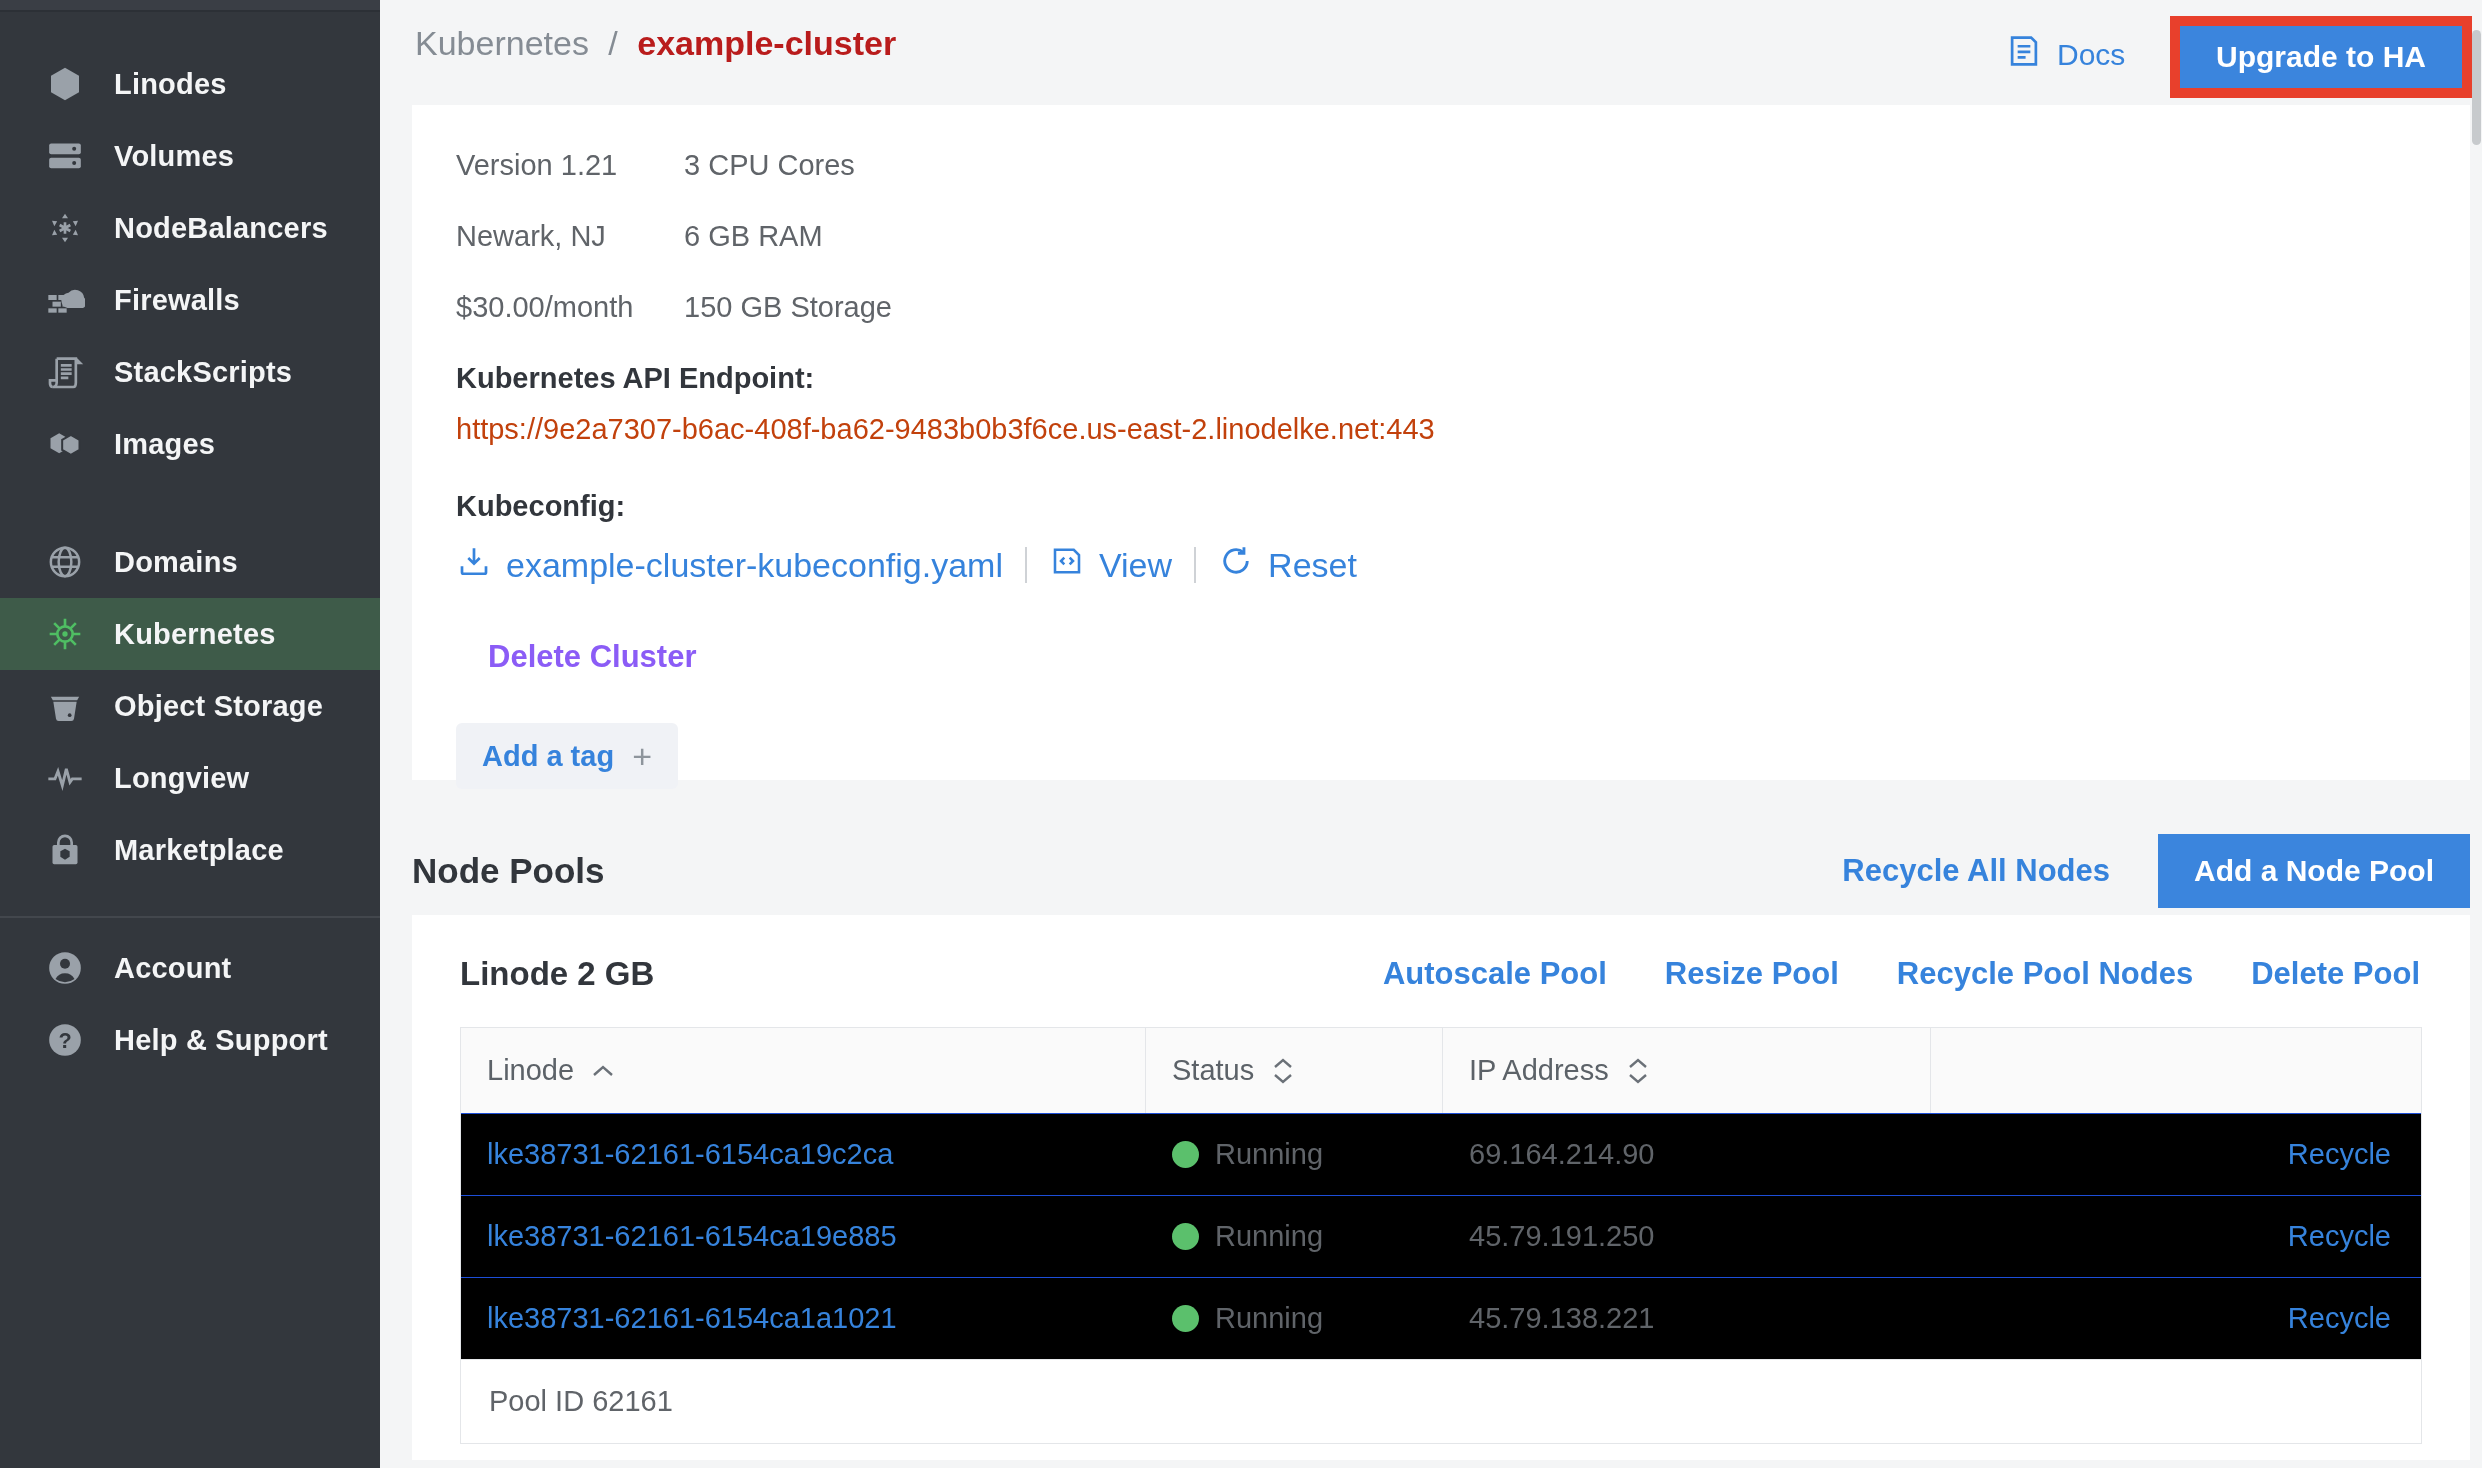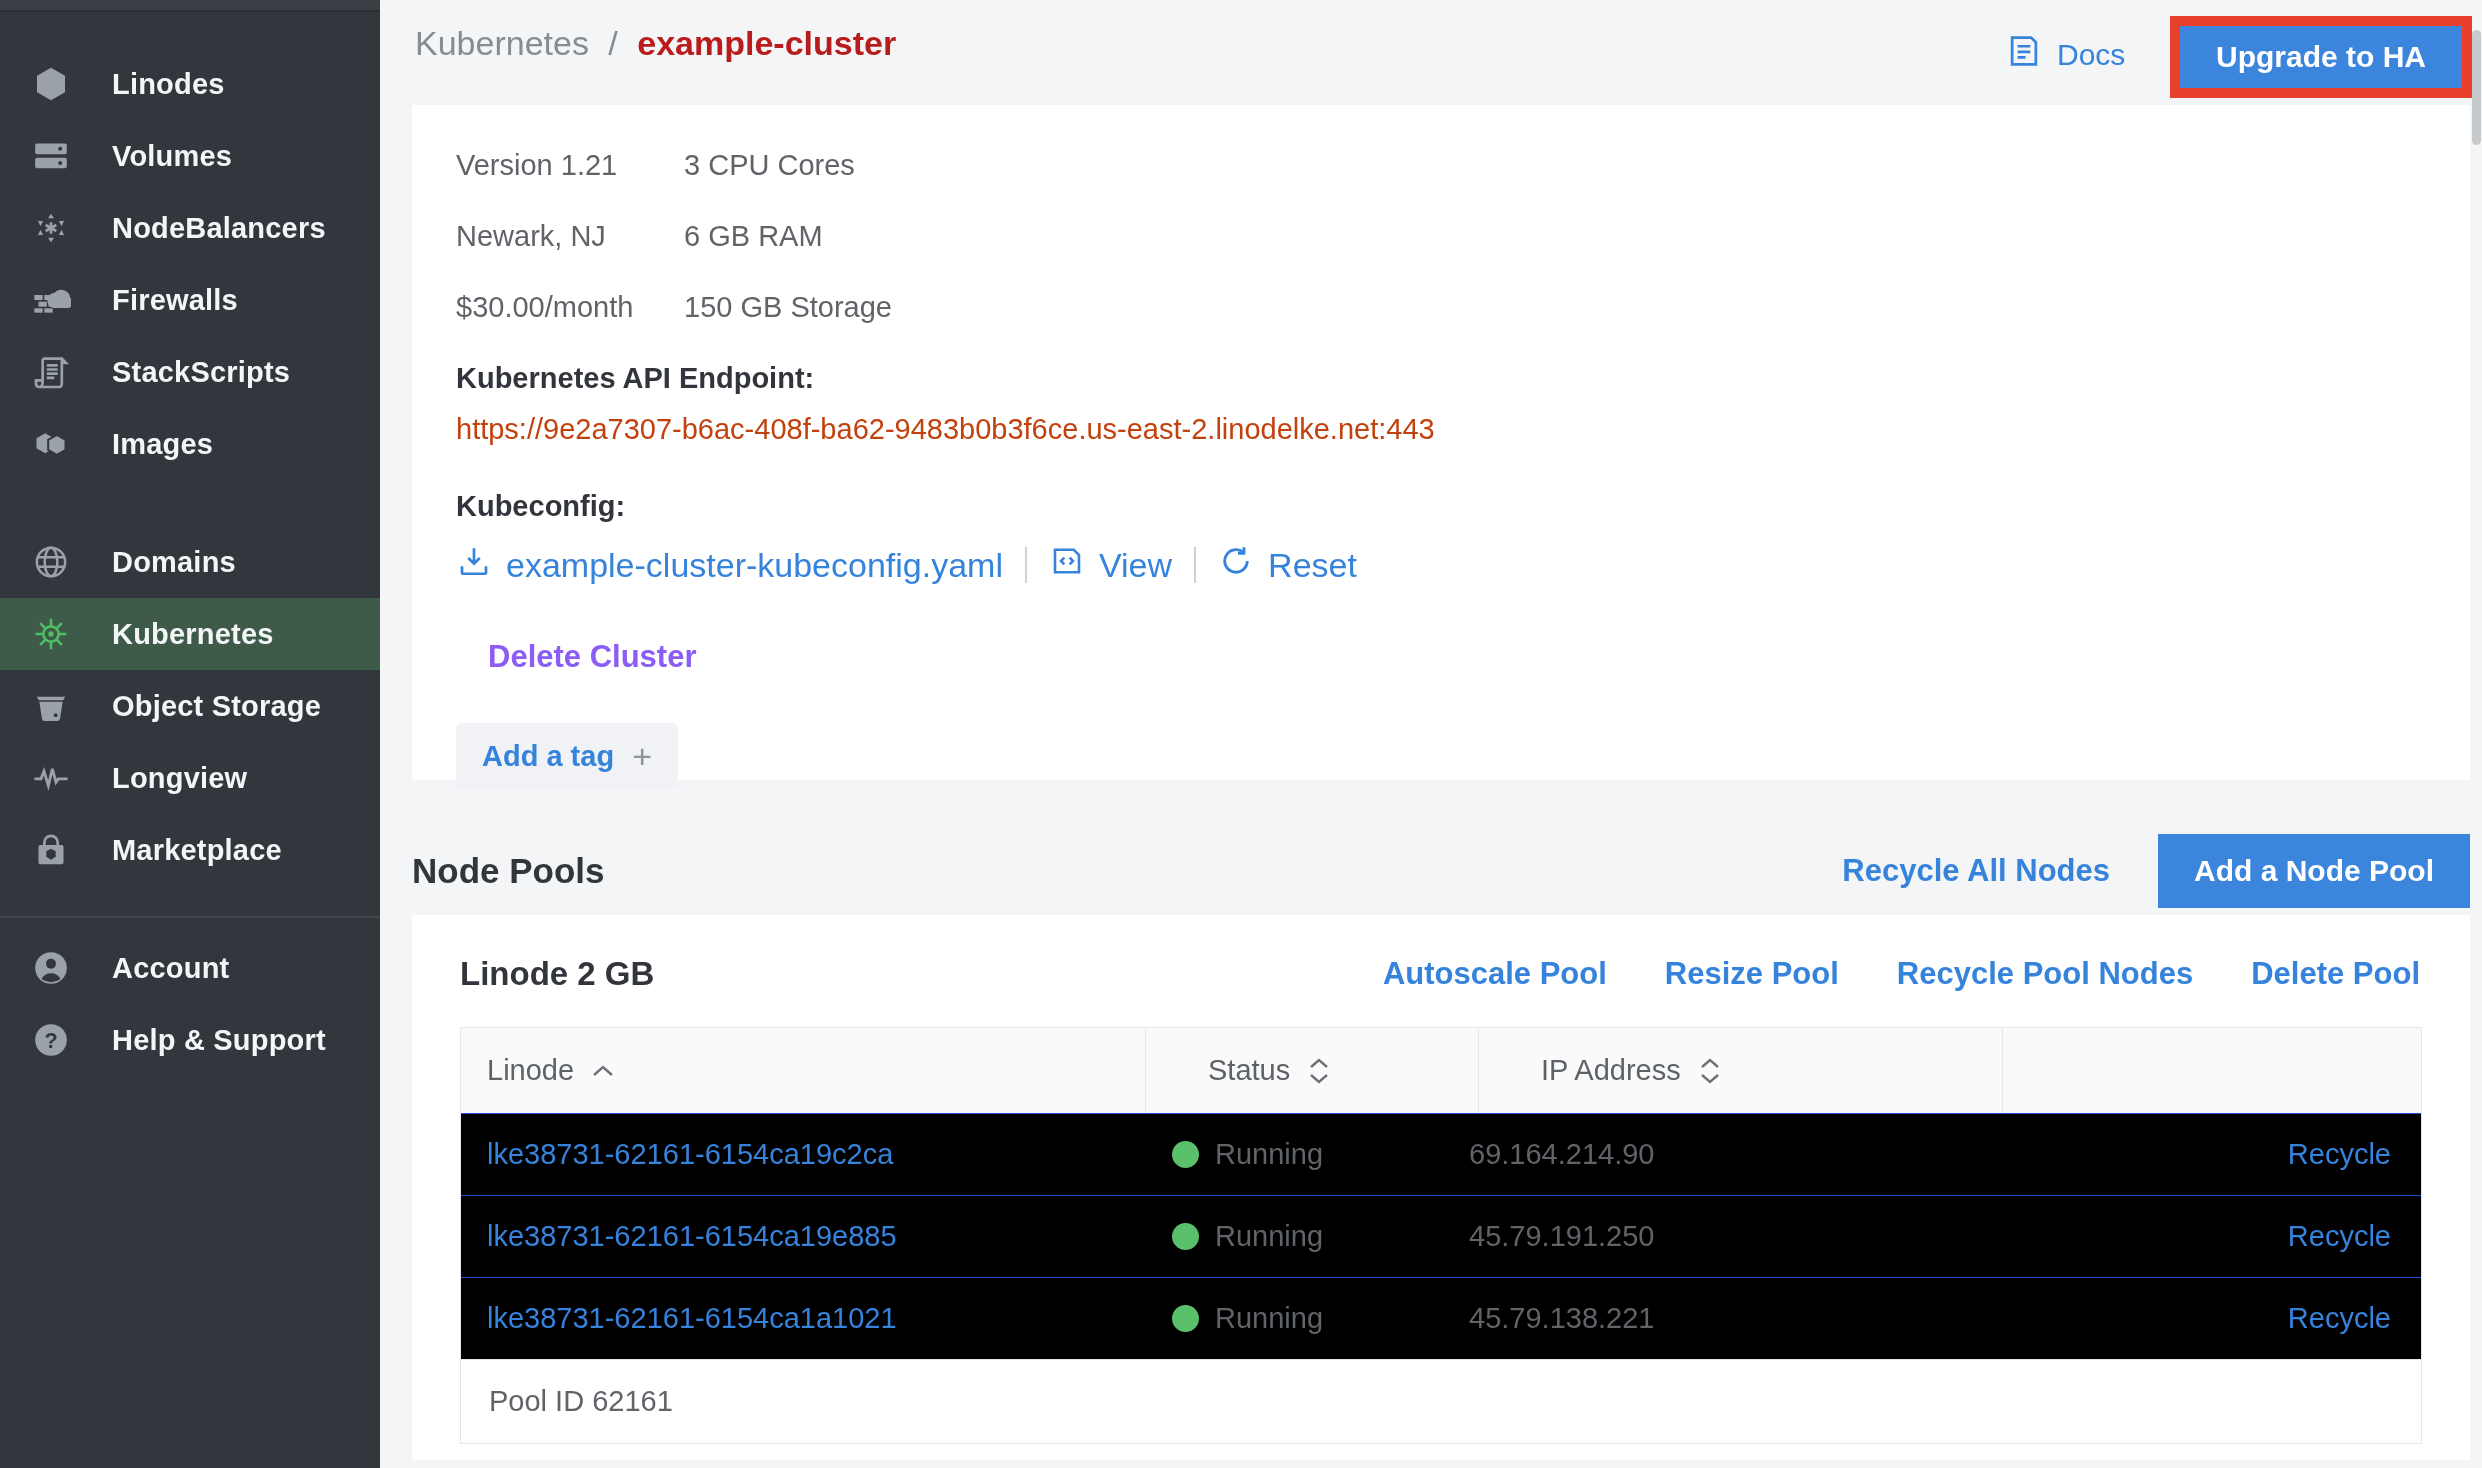--- a/index.html
+++ b/index.html
@@ -10,23 +10,22 @@
   }
 
   
   .sidebar {
     position:absolute; left:0; top:0; width:380px; height:1468px;
     background:#33373d;
   }
   .sidebar-topstrip { height:12px; background:#3a3e45; border-bottom:2px solid #2c3036; }
   .nav-group { padding-top:36px; }
   .nav-item {
-    display:flex; align-items:center; height:72px; padding-left:30px;
+    display:flex; align-items:center; height:72px; padding-left:44px;
     cursor:pointer;
-    gap:12px;
   }
   .nav-item.selected { background:#3e5b49; }
   .nav-icon { width:42px; height:42px; flex:0 0 42px; display:flex; align-items:center; justify-content:center; }
   .nav-icon svg { width:40px; height:40px; }
   .nav-label {
     margin-left:28px; color:#f4f5f6; font-size:29px; font-weight:bold; letter-spacing:.2px;
   }
   .nav-divider { height:2px; background:#43474d; margin:30px 0 10px 0; }
 
   
@@ -94,21 +93,21 @@
   .pool-card-header {
     display:flex; align-items:center; padding:40px 50px 34px 48px;
   }
   .pool-name { font-size:33px; font-weight:bold; color:#32363c; }
   .pool-card-header .spacer { flex:1; }
   .pool-action { font-size:31px; font-weight:bold; color:#3683dc; margin-left:58px; cursor:pointer; }
 
   .pool-table { margin:0 48px; border:1px solid #e4e6e9; }
   .t-header {
     display:grid; grid-template-columns:685px 297px 488px 1fr;
-    background:#fafafa; height:85px;gap:36px;
+    background:#fafafa; height:85px;
   }
   .t-hcell {
     display:flex; align-items:center; padding-left:26px;
     font-size:29px; color:#5c6268; border-right:1px solid #e4e6e9; gap:16px; cursor:pointer;
   }
   .t-hcell:last-child { border-right:none; }
   .sort-glyph { display:flex; flex-direction:column; line-height:0; }
   .sort-glyph svg { width:26px; height:16px; }
   .t-row {
     display:grid; grid-template-columns:685px 297px 488px 1fr;

